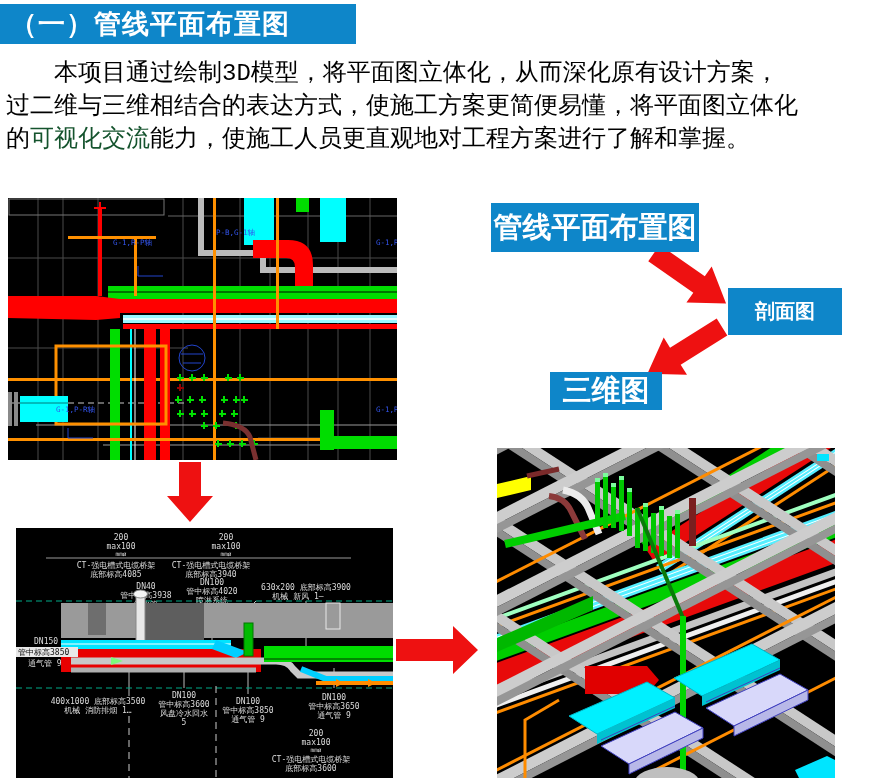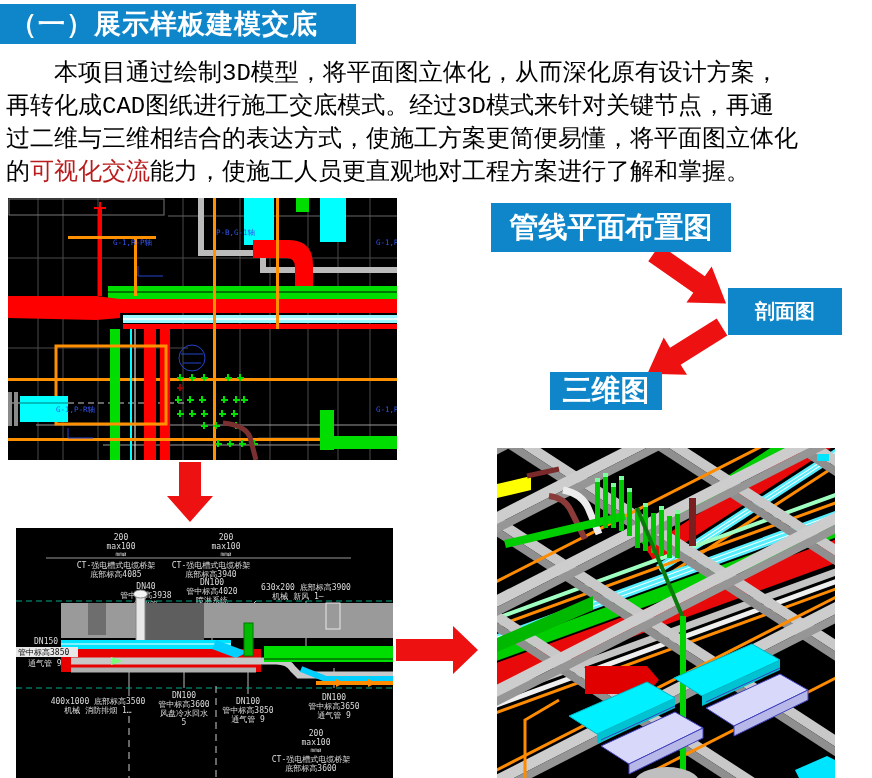--- a/index.html
+++ b/index.html
@@ -4,40 +4,39 @@
 <style>
   html,body{margin:0;padding:0;background:#fff;}
   #stage{position:relative;width:872px;height:778px;background:#ffffff;overflow:hidden;
          font-family:"Liberation Sans","DejaVu Sans",sans-serif;}
   .title-bar{position:absolute;left:0;top:4px;width:356px;height:40px;background:#0E86C9;
              display:flex;align-items:center;padding-left:10px;box-sizing:border-box;}
   .title-bar span{color:#fff;font-weight:bold;font-size:27px;letter-spacing:1px;
                   font-family:"Liberation Sans",sans-serif;}
   .para{position:absolute;left:6px;top:57px;width:862px;color:#000;
         font-family:Liberation Mono, monospace;font-size:24px;line-height:33px;}
-  .para .hl{color:#b91c1c;}
+  .para .hl{color:#14532d;}
   .blue-box{position:absolute;background:#0E86C9;color:#fff;font-weight:bold;
             display:flex;align-items:center;justify-content:center;
             font-family:"Liberation Sans",sans-serif;}
   .img-abs{position:absolute;}
   svg{display:block;}
   .cad-ann{font-family:"DejaVu Sans Mono",monospace;fill:#DCDCDC;}
 </style>
 </head>
 <body>
 
 <div id="stage">
 
   <div class="title-bar">
-    <span>（一）展示样板建模交底</span>
+    <span>（一）管线平面布置图</span>
   </div>
 
   <div class="para">
     <div>　　本项目通过绘制3D模型，将平面图立体化，从而深化原有设计方案，</div>
-    <div>再转化成CAD图纸进行施工交底模式。经过3D模式来针对关键节点，再通</div>
     <div>过二维与三维相结合的表达方式，使施工方案更简便易懂，将平面图立体化</div>
     <div><span>的</span><span class="hl">可视化交流</span><span>能力，使施工人员更直观地对工程方案进行了解和掌握。</span></div>
   </div>
 
   <svg class="img-abs" style="left:8px;top:198px" width="389" height="262" viewBox="0 0 389 262">
     <rect x="0" y="0" width="389" height="262" fill="#000"></rect>
 
     <g stroke="#4A4A4A" stroke-width="1">
       <line x1="30" y1="0" x2="30" y2="262"></line>
         <line x1="55" y1="0" x2="55" y2="262"></line>
@@ -391,21 +390,21 @@
 
   <svg class="img-abs" style="left:590px;top:245px" width="210" height="145" viewBox="0 0 210 145">
     <g transform="translate(64,8) rotate(35)">
       <polygon points="0,-10 55,-10 55,-22 88,0 55,22 55,10 0,10" fill="#EE1111"></polygon>
     </g>
     <g transform="translate(132,82) rotate(148)">
       <polygon points="0,-10 55,-10 55,-22 88,0 55,22 55,10 0,10" fill="#EE1111"></polygon>
     </g>
   </svg>
 
-  <div class="blue-box" style="left:491px;top:203px;width:240px;height:49px;font-size:29px">
+  <div class="blue-box" style="left:491px;top:203px;width:208px;height:49px;font-size:29px">
     <span>管线平面布置图</span>
   </div>
   <div class="blue-box" style="left:728px;top:288px;width:114px;height:47px;font-size:20px">
     <span>剖面图</span>
   </div>
   <div class="blue-box" style="left:550px;top:372px;width:112px;height:38px;font-size:29px">
     <span>三维图</span>
   </div>
 
 </div>

